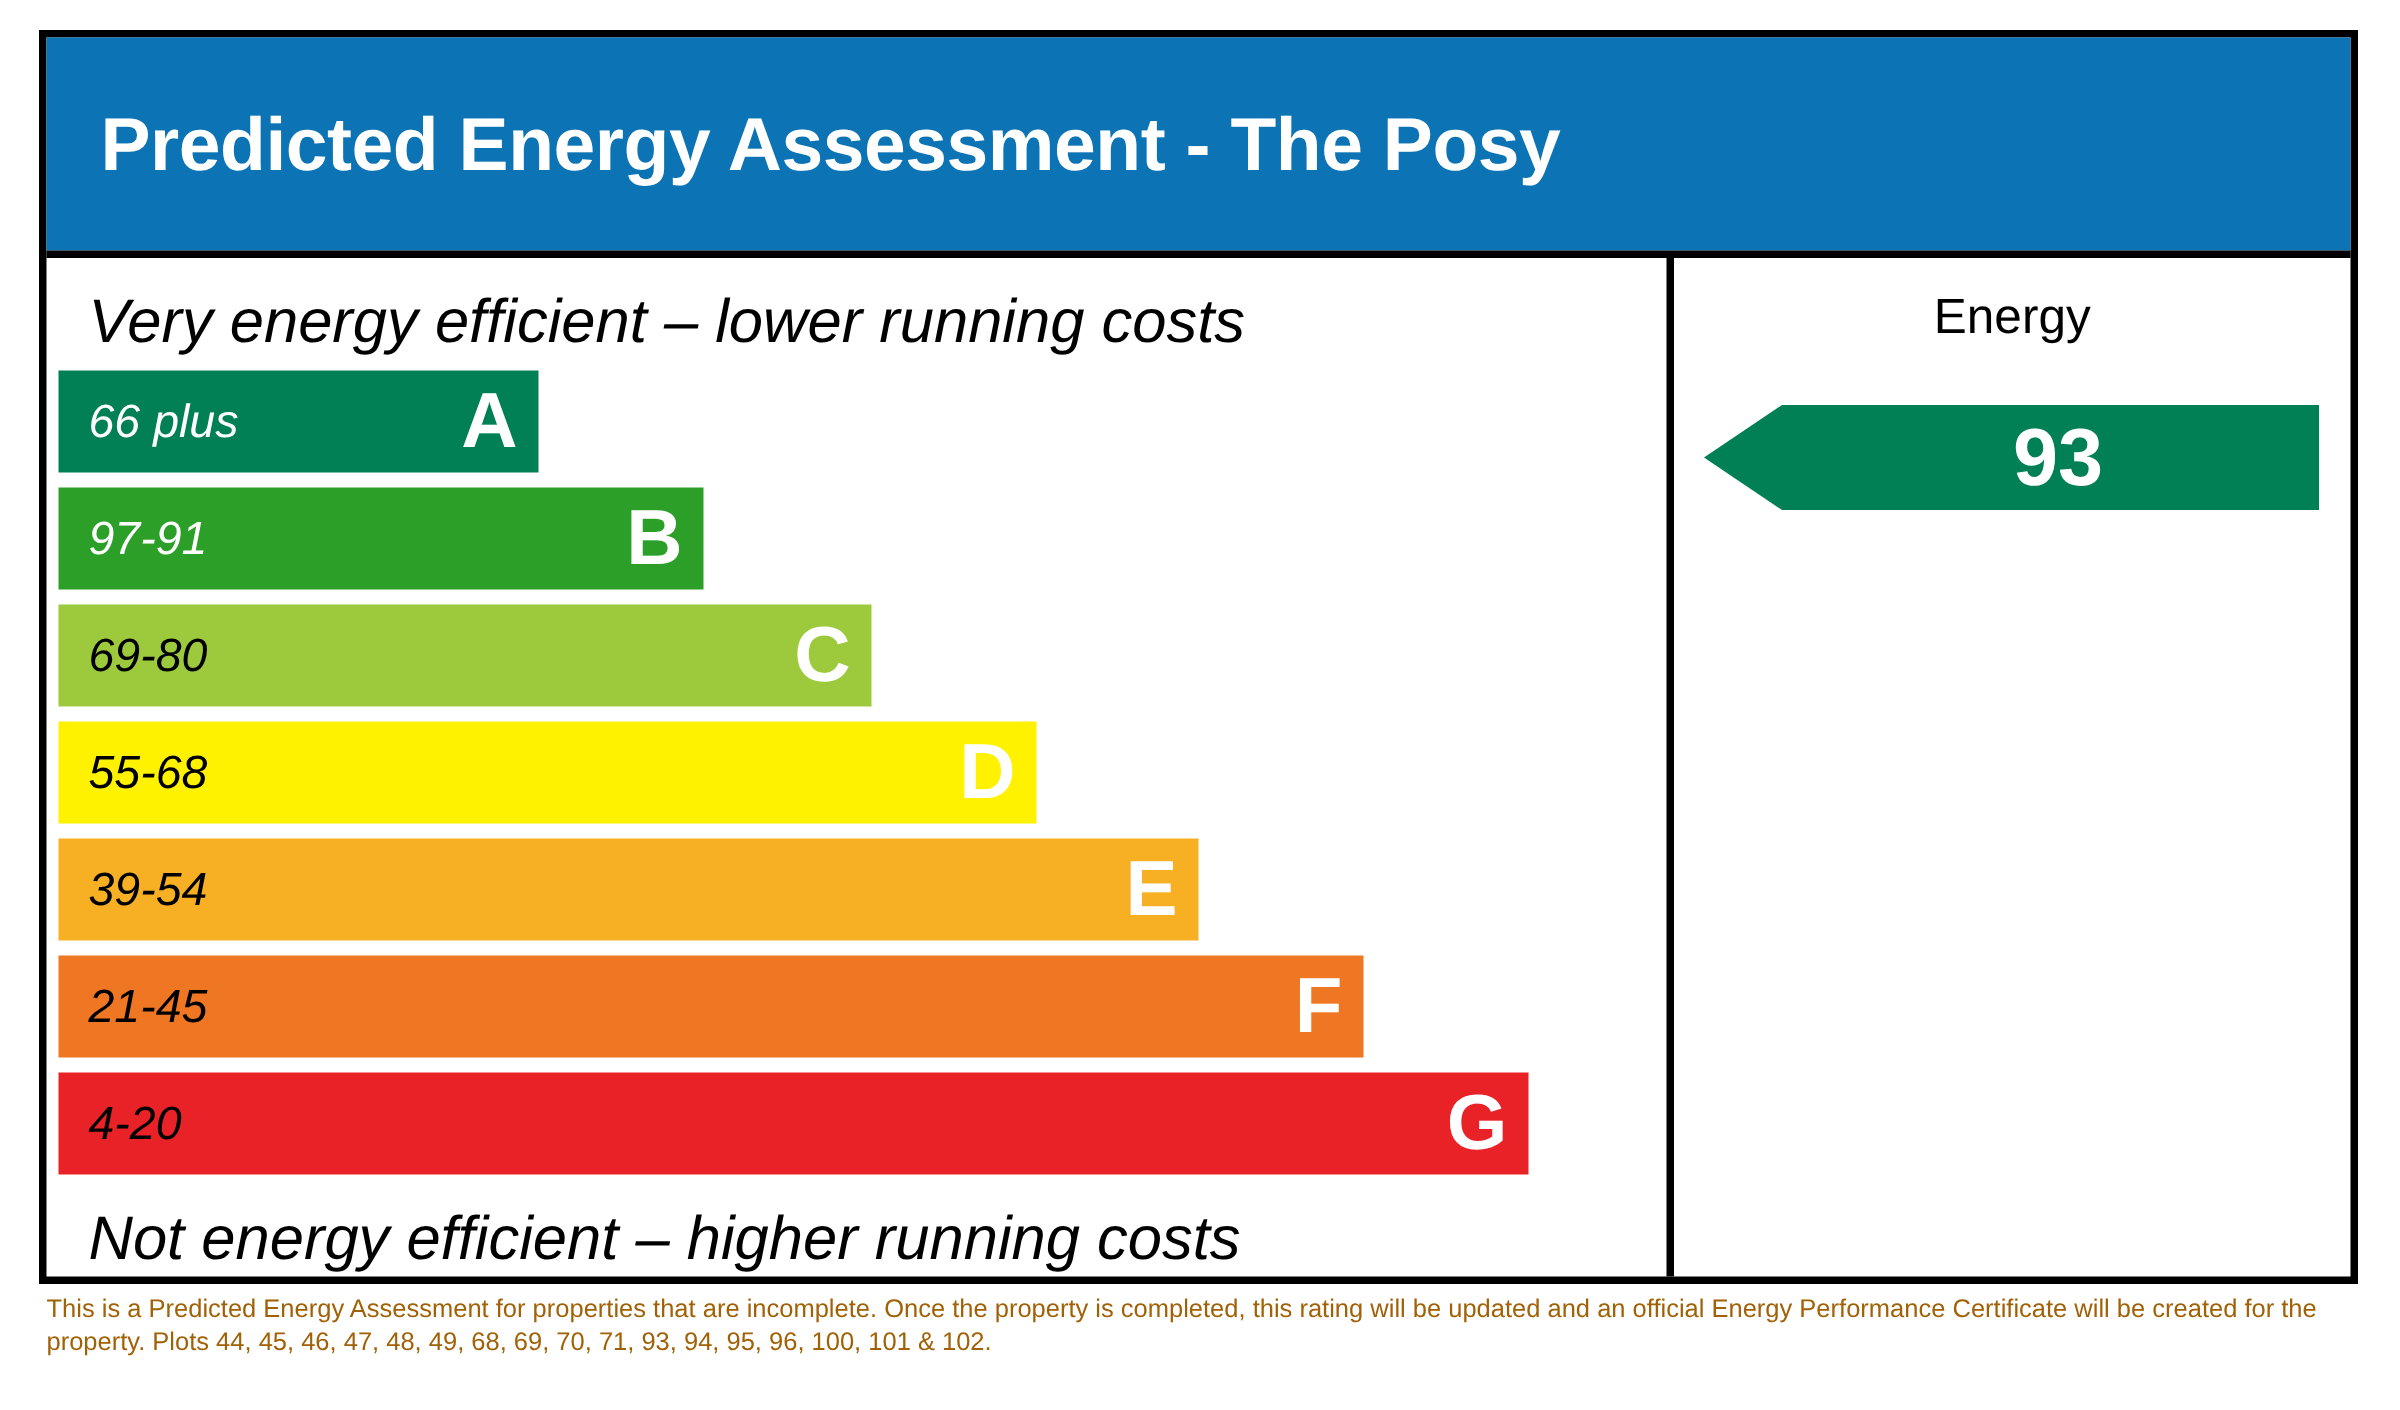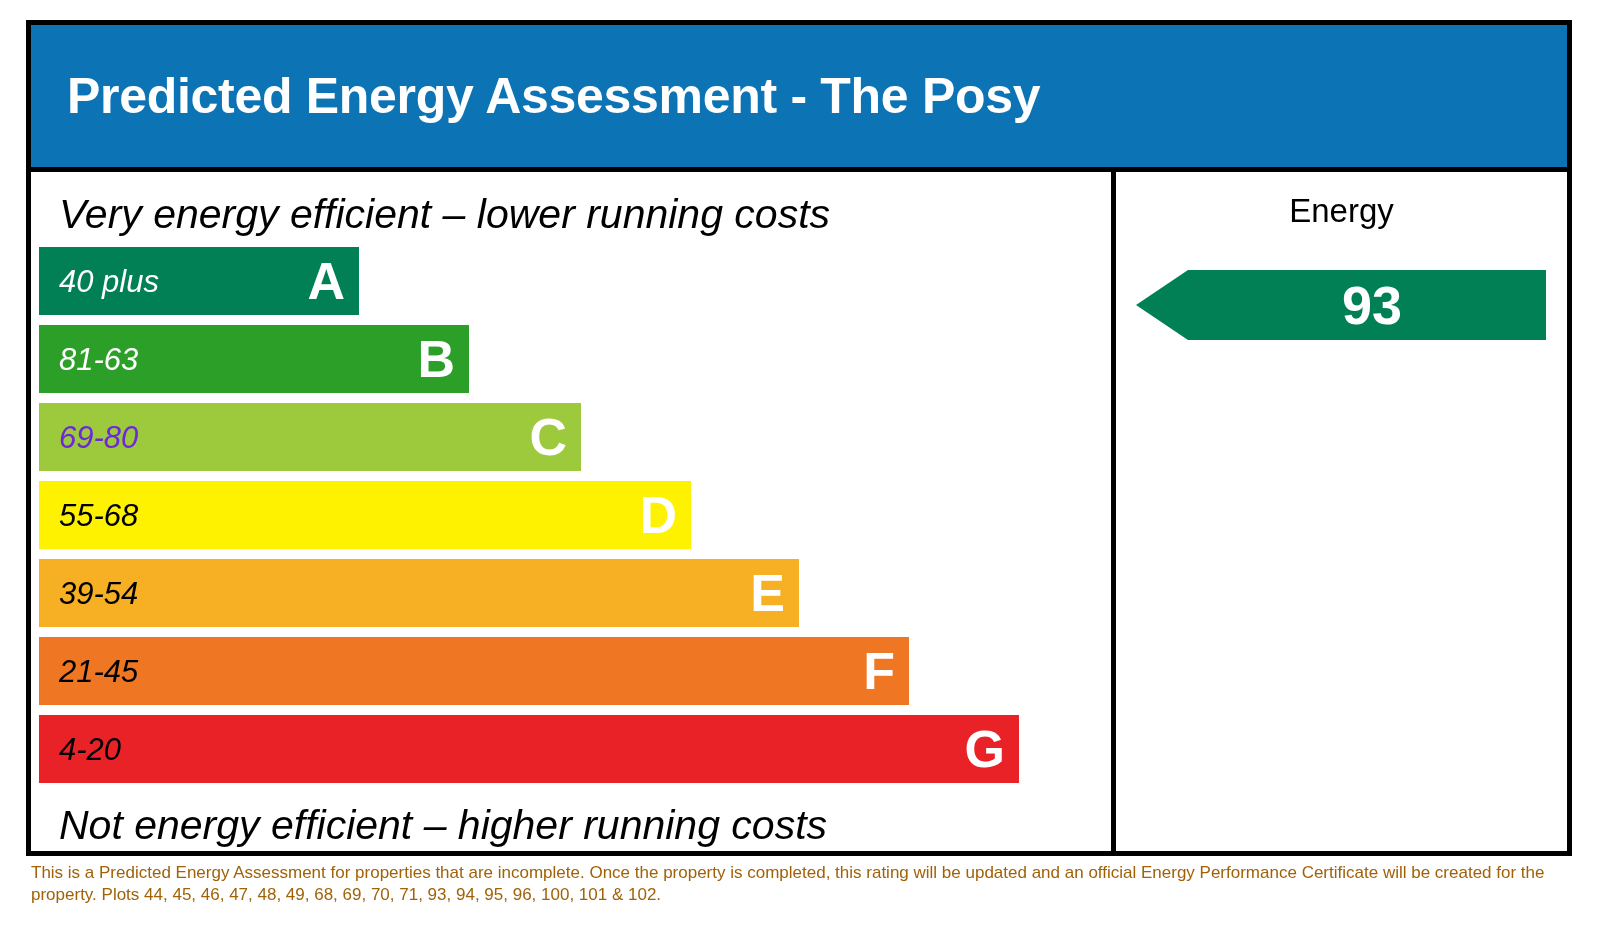--- a/index.html
+++ b/index.html
@@ -200,35 +200,35 @@
     <div class="cert-body">
 
       <div class="scale-panel">
 
         <div class="efficiency-note top">Very energy efficient – lower running costs</div>
 
         <div class="bands">
 
           <div class="band-row">
             <div class="band" style="background: rgb(0, 128, 84); width: 320px;">
-              <span class="band-range" style="color: rgb(255, 255, 255);">40 plus</span>
+              <span class="band-range" style="color: rgb(255, 255, 255);">66 plus</span>
               <span class="band-letter">A</span>
             </div>
           </div>
 
           <div class="band-row">
             <div class="band" style="background: rgb(44, 159, 41); width: 430px;">
-              <span class="band-range" style="color: rgb(255, 255, 255);">81-63</span>
+              <span class="band-range" style="color: rgb(255, 255, 255);">97-91</span>
               <span class="band-letter">B</span>
             </div>
           </div>
 
           <div class="band-row">
             <div class="band" style="background: rgb(157, 202, 60); width: 542px;">
-              <span class="band-range" style="color: #6d28d9;">69-80</span>
+              <span class="band-range" style="color: #000000;">69-80</span>
               <span class="band-letter">C</span>
             </div>
           </div>
 
           <div class="band-row">
             <div class="band" style="background: rgb(255, 242, 0); width: 652px;">
               <span class="band-range" style="color: rgb(0, 0, 0);">55-68</span>
               <span class="band-letter">D</span>
             </div>
           </div>

